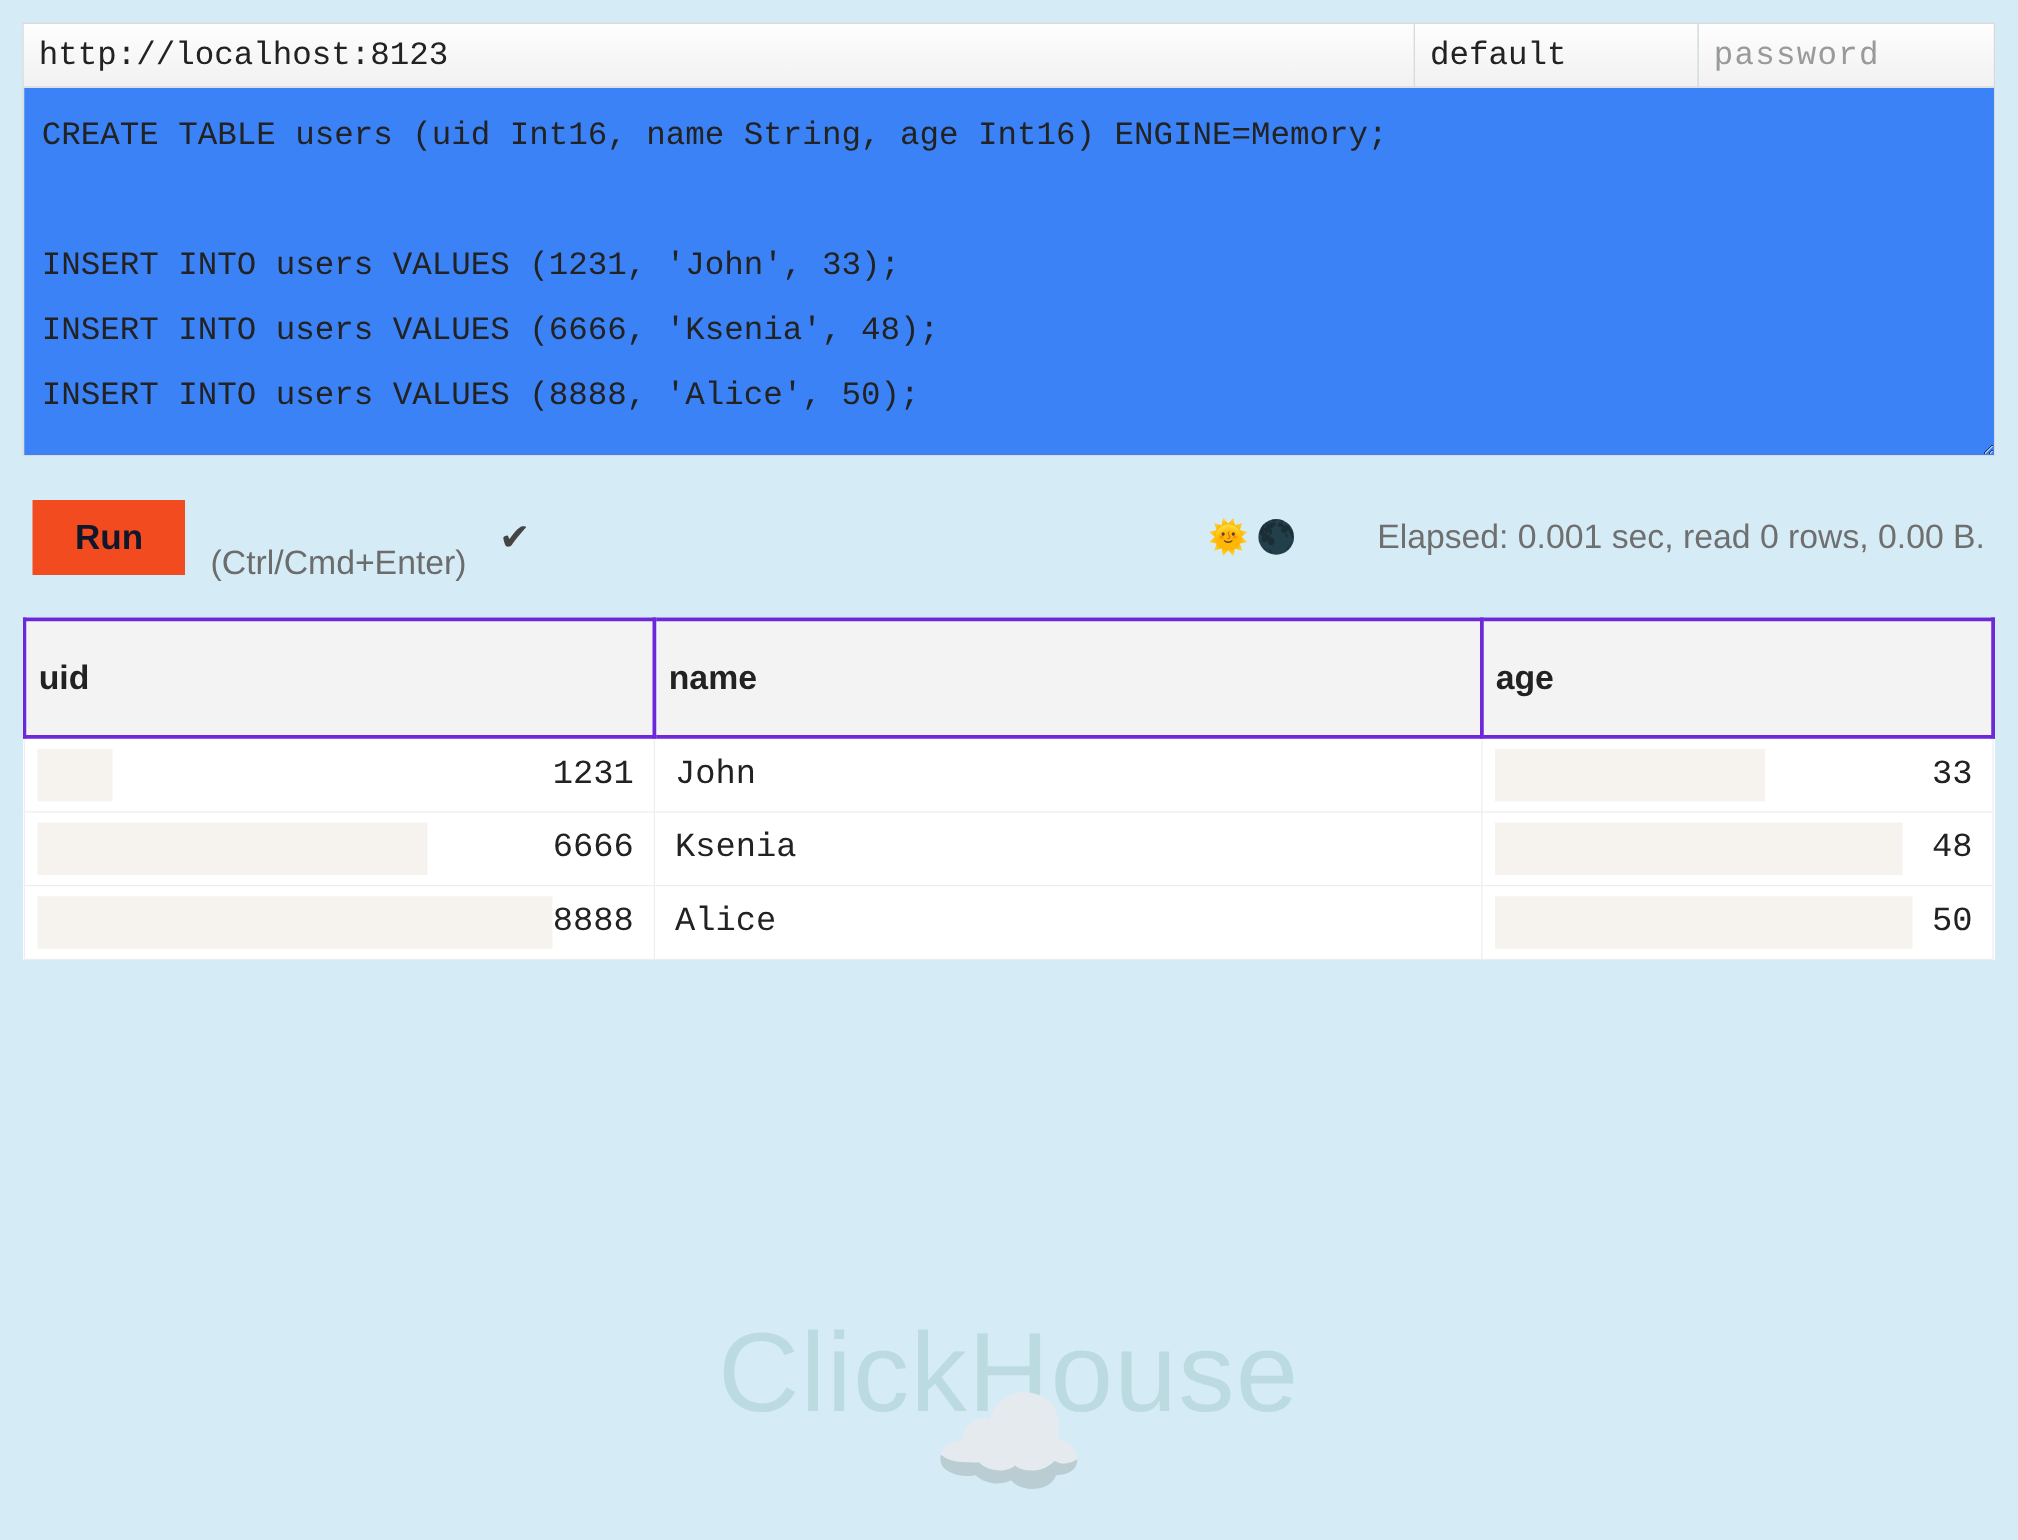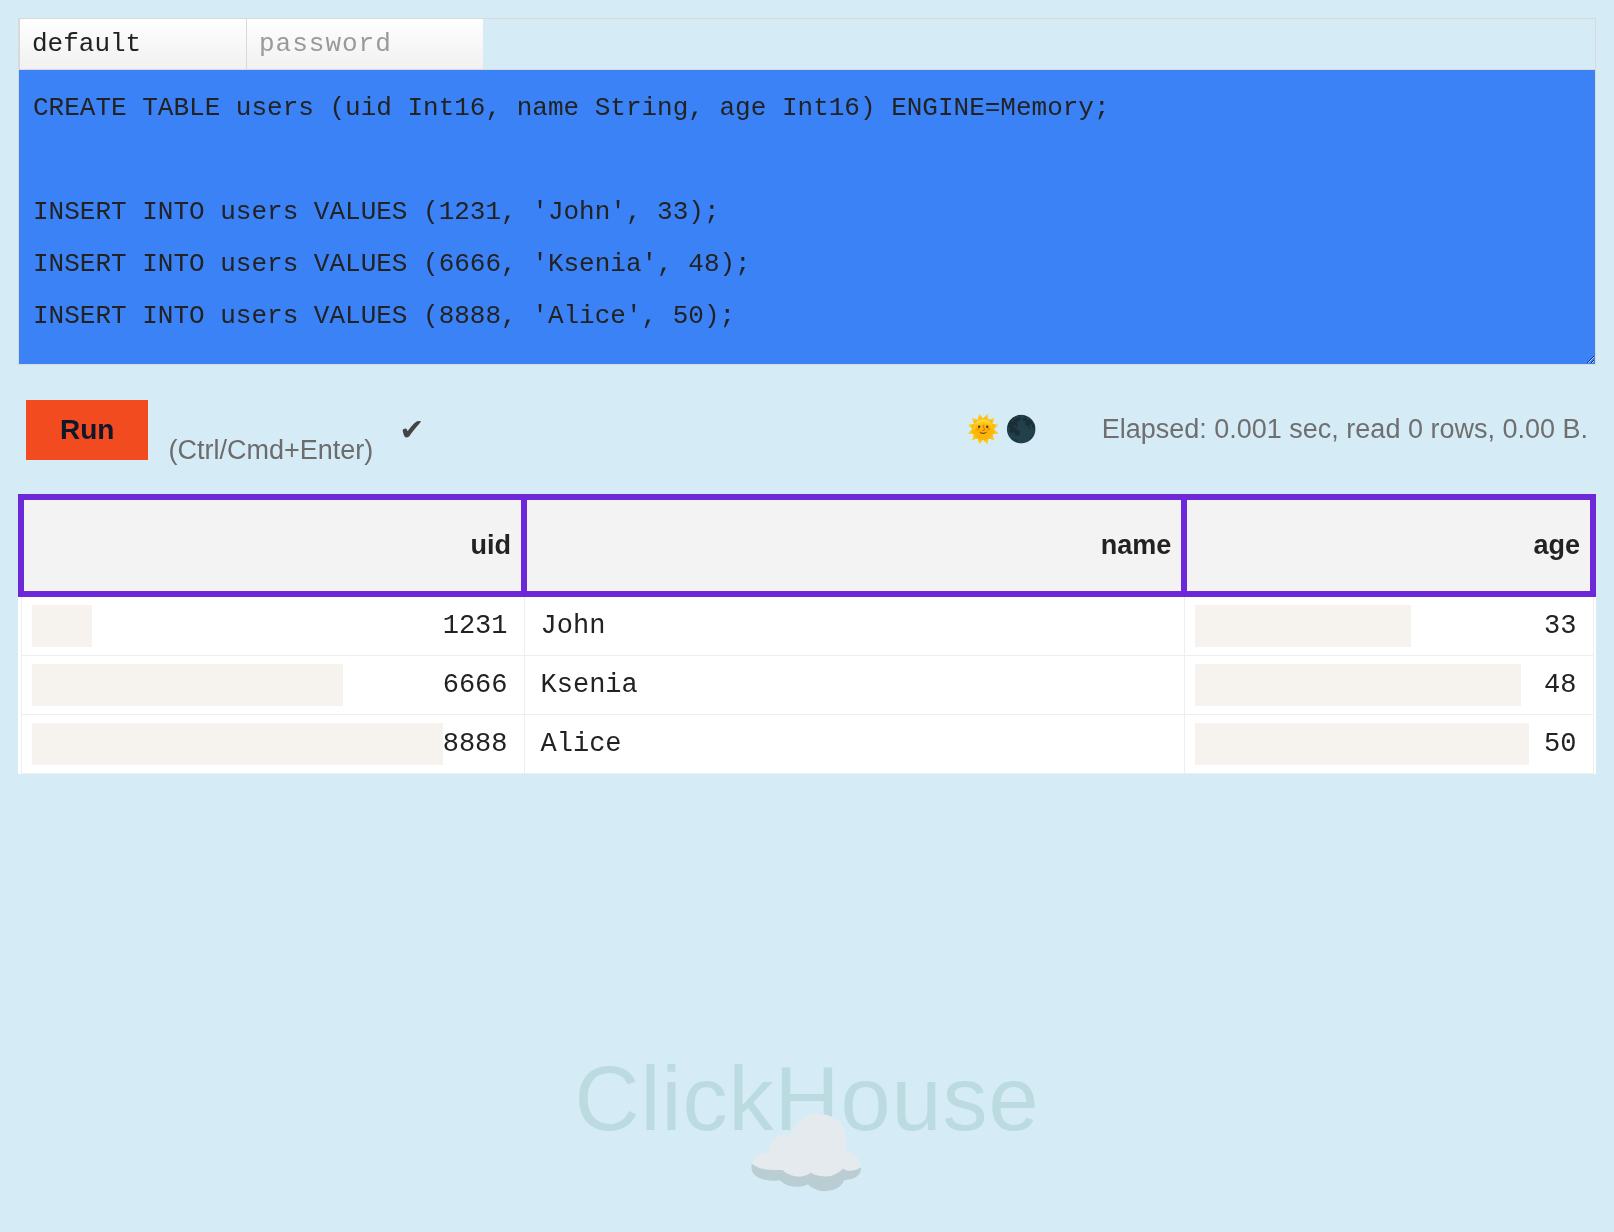--- a/index.html
+++ b/index.html
@@ -75,23 +75,23 @@
       border-collapse: collapse;
       background: #fff;
       border: 1px solid #e5e5e5;
       font-family: "SFMono-Regular", Menlo, Consolas, "Liberation Mono", monospace;
       font-size: 27px;
     }
     table.results th {
       background: #f3f3f3;
       font-family: -apple-system, BlinkMacSystemFont, "Segoe UI", Helvetica, Arial, sans-serif;
       font-weight: 700;
-      text-align: right;
+      text-align: left;
       padding: 30px 10px;
-      border: 6px solid #6d28d9;
+      border: 3px solid #6d28d9;
     }
     table.results td {
       padding: 14px 16px;
       border: 1px solid #eee;
       position: relative;
       vertical-align: middle;
     }
     td.num { text-align: right; }
     td.str { text-align: left; }
     td.num .cell-bar {
@@ -122,20 +122,21 @@
       transform: translateX(-50%);
       font-size: 100px;
       user-select: none;
       pointer-events: none;
     }
   </style>
 </head>
 <body>
 
 <div class="top-bar">
+  <input class="url-input" type="text" value="http://localhost:8123" style="">
   <input class="user-input" type="text" value="default" style="">
   <input class="pass-input" type="password" placeholder="password" style="">
 </div>
 
 <textarea class="query-area" style="">CREATE TABLE users (uid Int16, name String, age Int16) ENGINE=Memory;
 
 INSERT INTO users VALUES (1231, 'John', 33);
 INSERT INTO users VALUES (6666, 'Ksenia', 48);
 INSERT INTO users VALUES (8888, 'Alice', 50);
 

